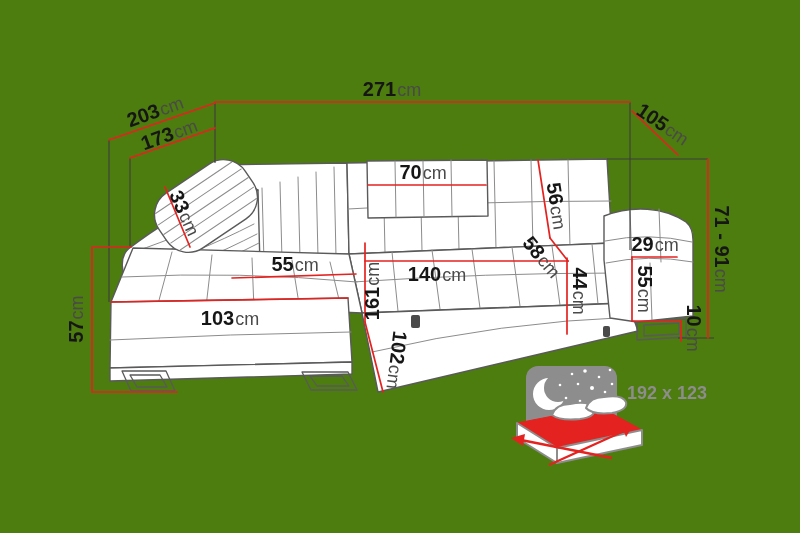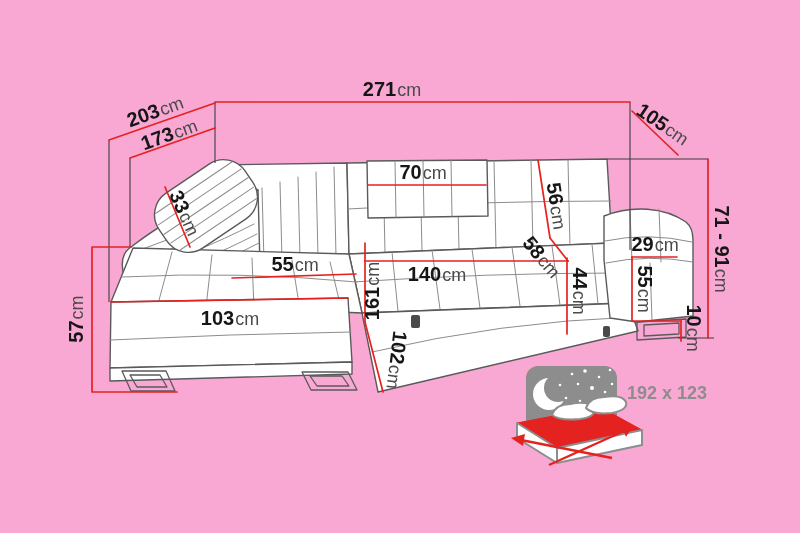--- a/index.html
+++ b/index.html
@@ -1,16 +1,16 @@
 <!DOCTYPE html>
 <html><head>
 <meta charset="utf-8">
 <style>
   html,body{margin:0;padding:0;background:#ffffff;}
-  .stage{position:relative;width:800px;height:533px;background:#f9a8d4;overflow:hidden;
+  .stage{position:relative;width:800px;height:533px;background:#4d7c0f;overflow:hidden;
          font-family:"Liberation Sans","DejaVu Sans",sans-serif;}
   svg{display:block;}
   text{font-family:"Liberation Sans","DejaVu Sans",sans-serif;}
   .num{font-size:20px;font-weight:700;fill:#161616;}
   .unit{font-size:18px;font-weight:400;fill:#4a4a4a;}
   .sleep-label{font-size:18px;font-weight:700;fill:#8d8d8d;}
   .sofa-line{stroke:#5a5a5a;stroke-width:1.3;fill:none;stroke-linejoin:round;stroke-linecap:round;}
   .sofa-fill{stroke:#5a5a5a;stroke-width:1.4;fill:#ffffff;stroke-linejoin:round;}
   .seam{stroke:#8c8c8c;stroke-width:1;fill:none;stroke-linecap:round;}
   .ext{stroke:#3d3d3d;stroke-width:1.1;fill:none;}

